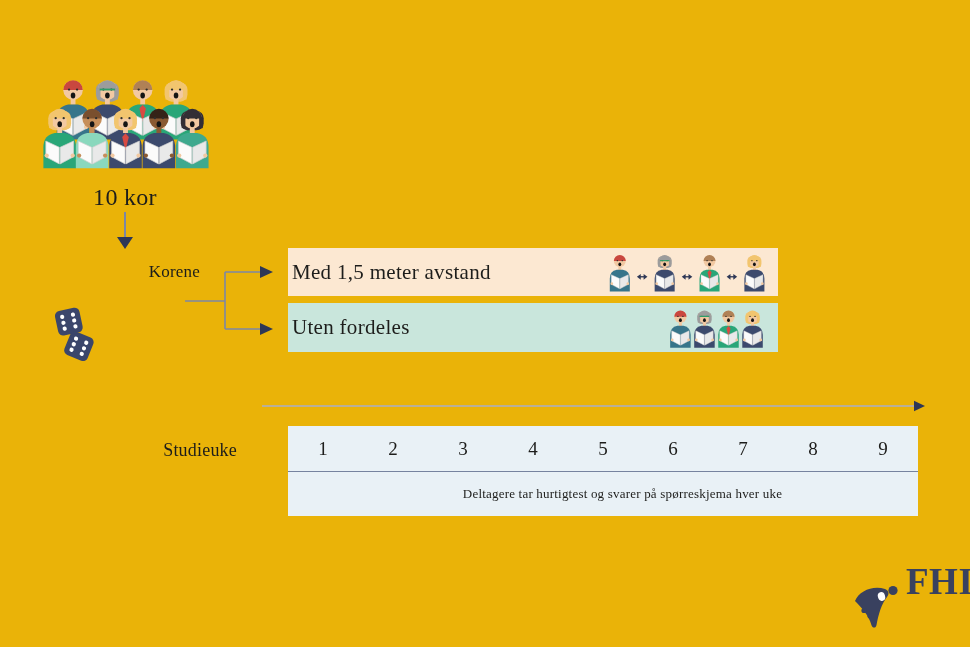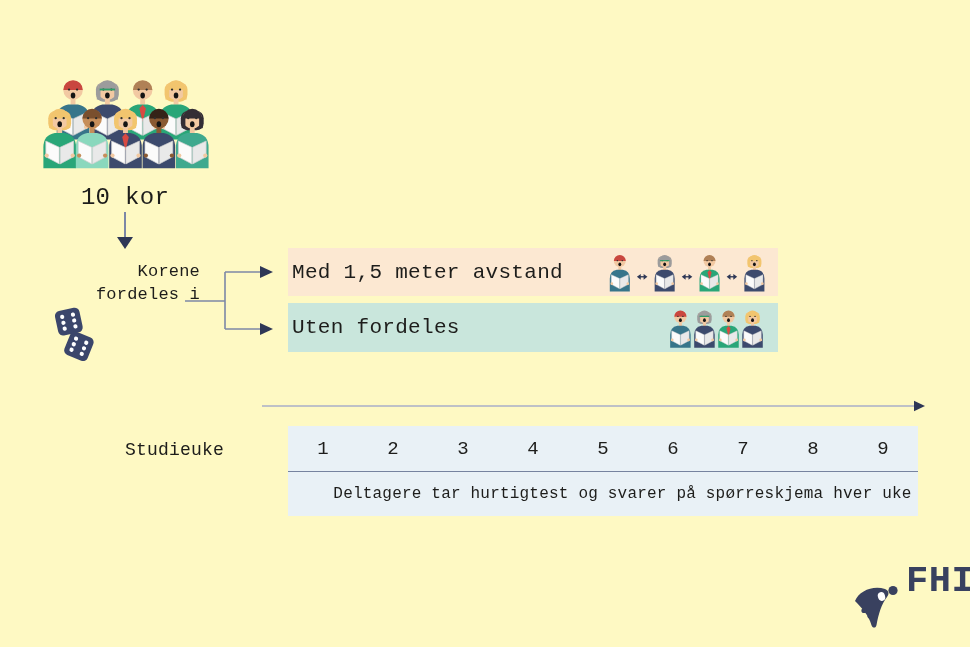--- a/index.html
+++ b/index.html
@@ -1,38 +1,38 @@
 <!DOCTYPE html>
 <html><head>
 <meta charset="utf-8">
 <style>
   html,body{margin:0;padding:0;background:#ffffff;}
   .stage{
-    position:relative;width:970px;height:647px;background:#fef9c3;overflow:hidden;
-    font-family:Liberation Mono, monospace;color:var(--ink,#1d1d1b);
+    position:relative;width:970px;height:647px;background:#eab308;overflow:hidden;
+    font-family:Liberation Serif, serif;color:var(--ink,#1d1d1b);
   }
   .abs{position:absolute;}
 
   .ten-kor{left:45px;top:184px;width:160px;text-align:center;font-size:24px;letter-spacing:.3px;}
   .korene{left:50px;top:260px;width:150px;text-align:right;font-size:17px;line-height:23px;letter-spacing:.2px;}
 
   .group-box{left:288px;width:490px;display:flex;align-items:center;padding-left:4px;box-sizing:border-box;}
   .group-box .label{font-size:21px;letter-spacing:.3px;}
   #box-distance{top:248px;height:48px;background:var(--distance-box-bg,#fce8d2);}
   #box-close{top:303px;height:49px;background:var(--close-box-bg,#c9e6dc);}
   .box-singers{position:absolute;top:50%;transform:translateY(-50%);}
   #singers-distance{right:4px;width:172px;height:42px;}
   #singers-close{right:8px;width:106px;height:43px;}
 
-  .studieuke{left:125px;top:440px;width:112px;text-align:left;font-size:18px;letter-spacing:.2px;}
+  .studieuke{left:125px;top:440px;width:112px;text-align:right;font-size:18px;letter-spacing:.2px;}
   .weekbox{left:288px;top:426px;width:630px;background:var(--week-box-bg,#e9f1f6);}
   .weeks{display:flex;height:45px;align-items:center;}
   .weeks span{flex:1;text-align:center;font-size:19px;}
   .divider{height:0;border-top:1px solid var(--week-divider,#76839f);}
-  .caption{height:44px;display:flex;align-items:center;justify-content:center;font-size:16px;letter-spacing:.2px;padding-left:39px;}
+  .caption{height:44px;display:flex;align-items:center;justify-content:center;font-size:13px;letter-spacing:.2px;padding-left:39px;}
 
   .fhi-text{left:906px;top:563px;font-size:37px;font-weight:bold;line-height:1;
             color:var(--logo-navy,#39415f);letter-spacing:.5px;}
 </style>
 </head>
 <body>
 
 <div class="stage" id="stage" style="--ink: #1d1d1b; --navy: #2e3756; --connector: #7c87a6; --timeline-line: #a8aec8; --distance-box-bg: #fce8d2; --close-box-bg: #c9e6dc; --week-box-bg: #e9f1f6; --week-divider: #76839f; --dice-navy: #3b466b; --logo-navy: #39415f;">
 
   <svg id="choir-svg" class="abs" style="left:33px;top:70px;width:185px;height:102px;" viewBox="0 0 194 101">
@@ -175,21 +175,20 @@
 
   <div class="abs ten-kor">10 kor</div>
 
   <svg class="abs" style="left:114px;top:212px;width:22px;height:38px;" viewBox="0 0 22 38">
     <line x1="11" y1="0" x2="11" y2="26" style="stroke:var(--connector,#7c87a6);stroke-width:2"></line>
     <polygon points="3,25 19,25 11,37" style="fill:var(--navy,#2e3756)"></polygon>
   </svg>
 
   <div class="abs korene">
     <div>Korene</div>
-    <div>fordeles i</div>
   </div>
 
   <svg class="abs" style="left:44px;top:303px;width:64px;height:64px;" viewBox="0 0 64 64">
     <g transform="translate(10,9) rotate(-12)">
       <rect x="0" y="0" width="25" height="25" rx="5" style="fill:var(--dice-navy,#3b466b)"></rect>
       <circle cx="7" cy="6.5" r="2.1" fill="#fff"></circle>
         <circle cx="18" cy="6.5" r="2.1" fill="#fff"></circle>
       <circle cx="7" cy="12.5" r="2.1" fill="#fff"></circle>
         <circle cx="18" cy="12.5" r="2.1" fill="#fff"></circle>
       <circle cx="7" cy="18.5" r="2.1" fill="#fff"></circle>

